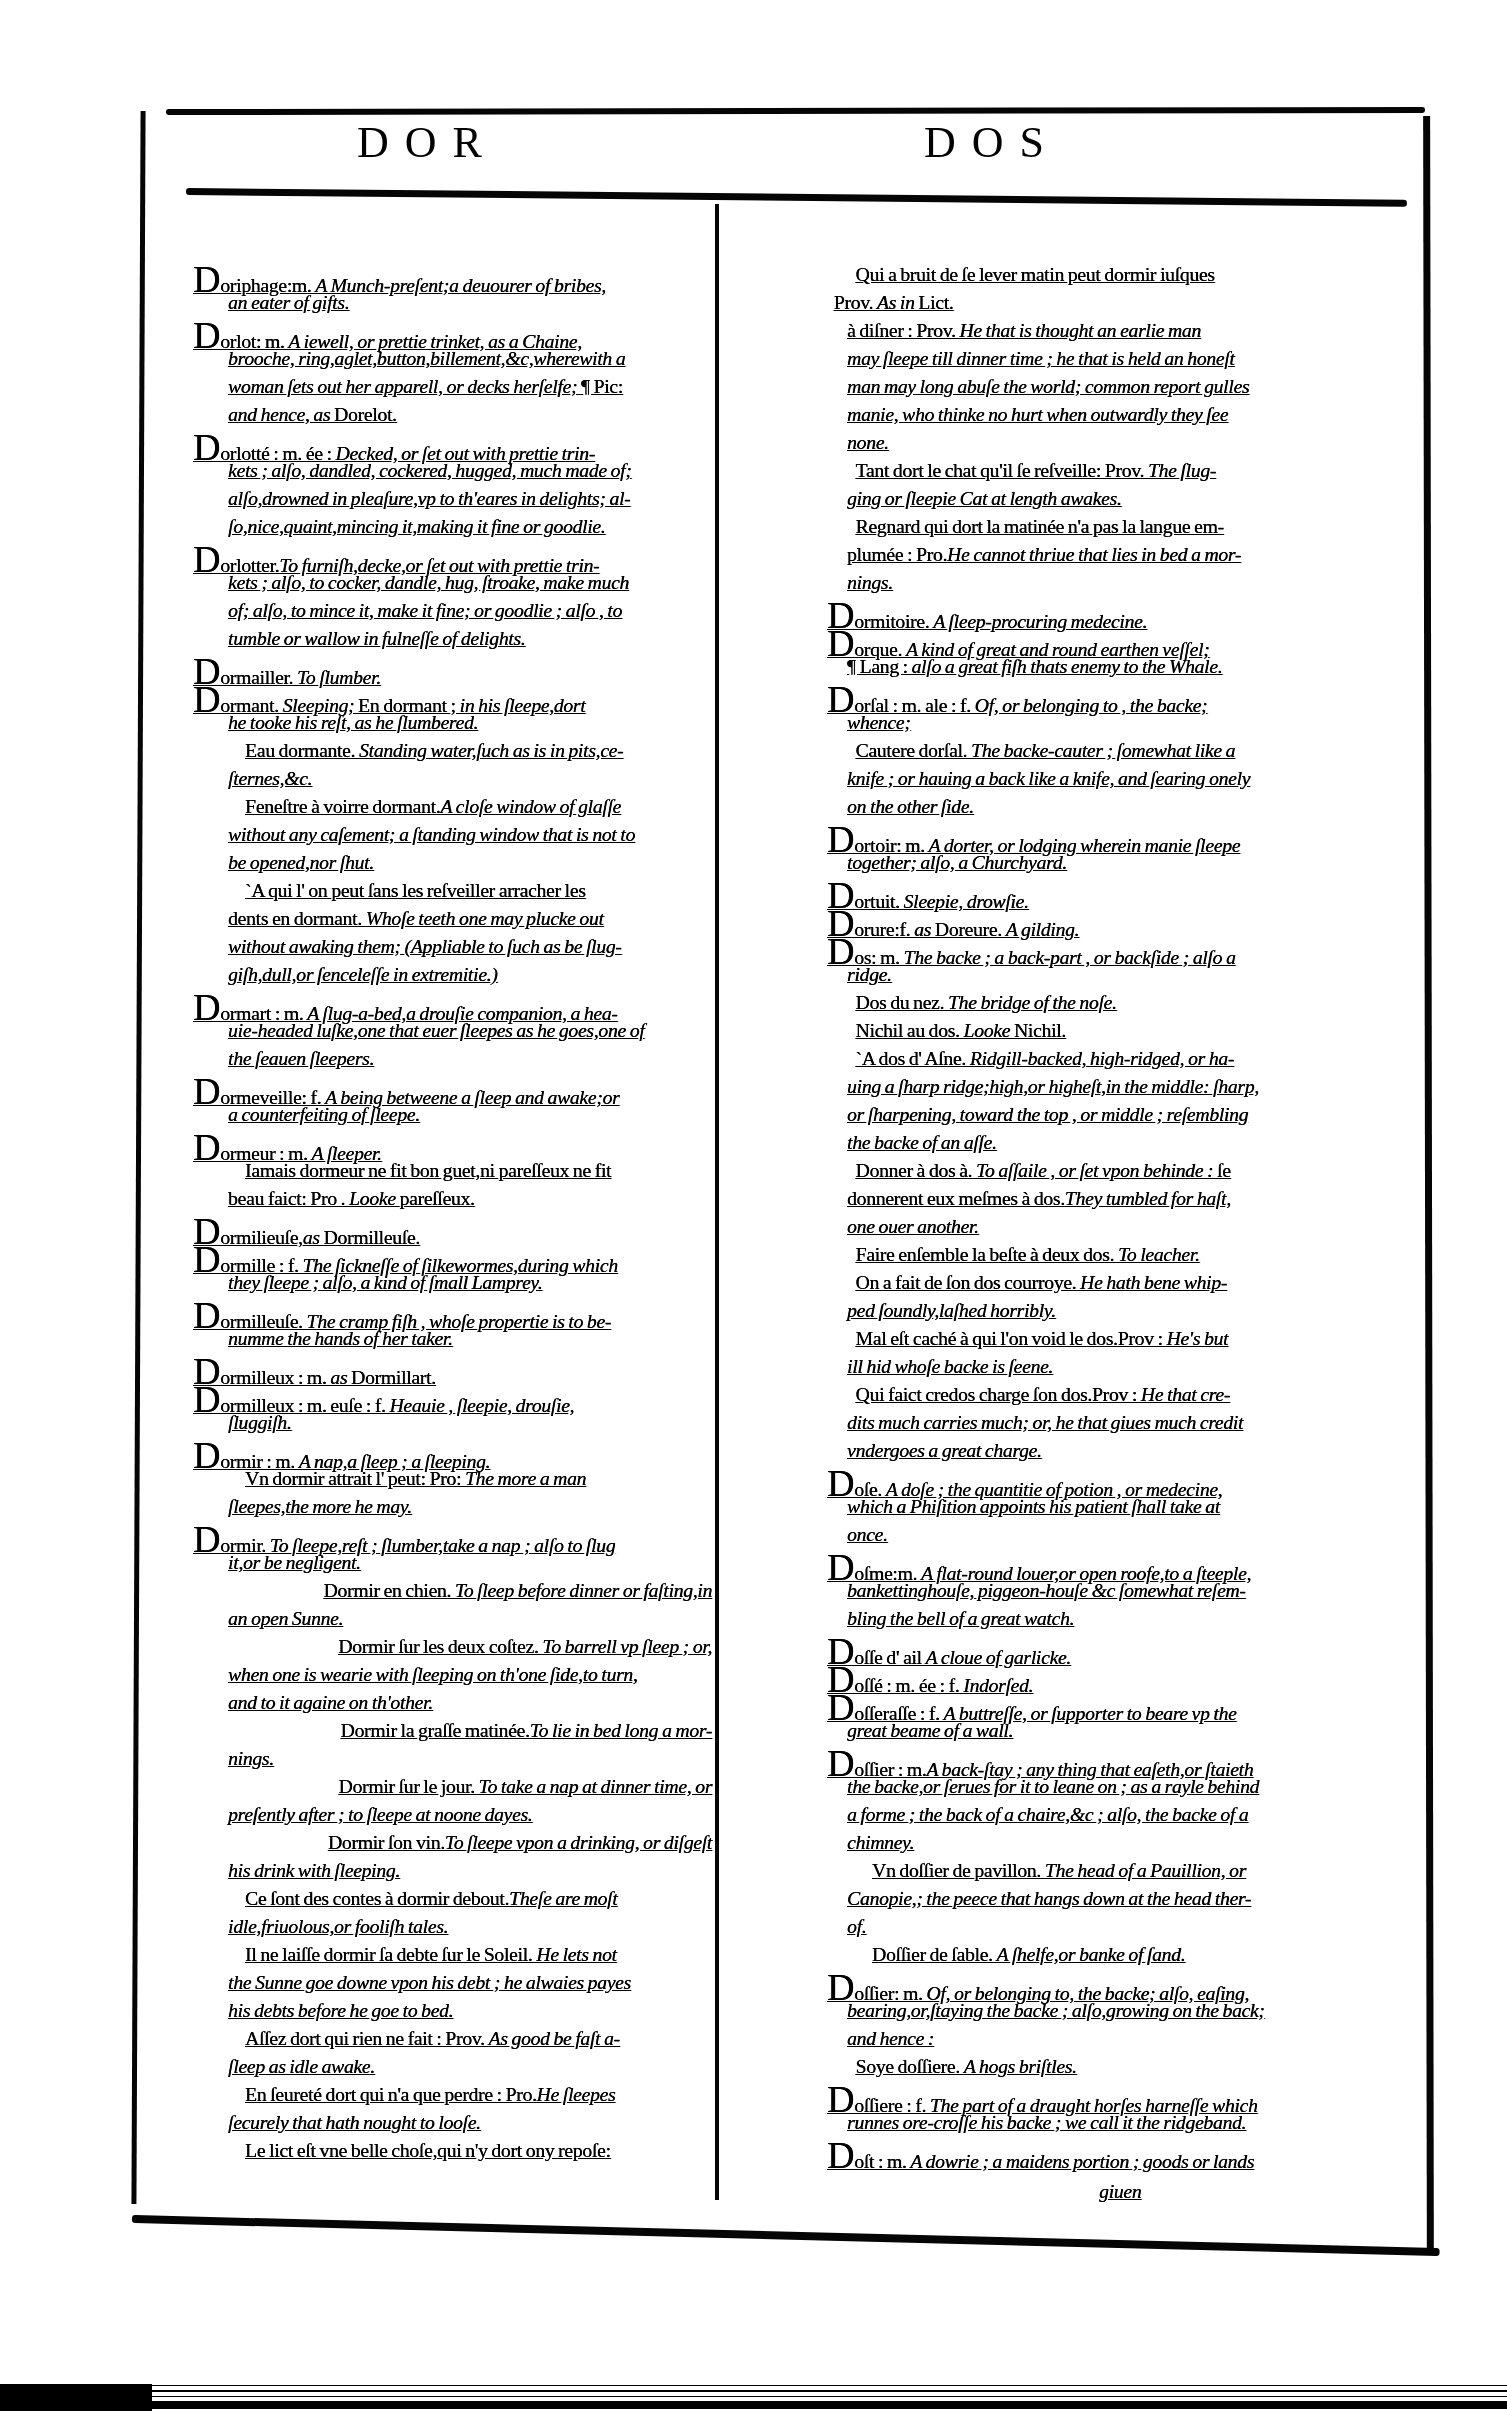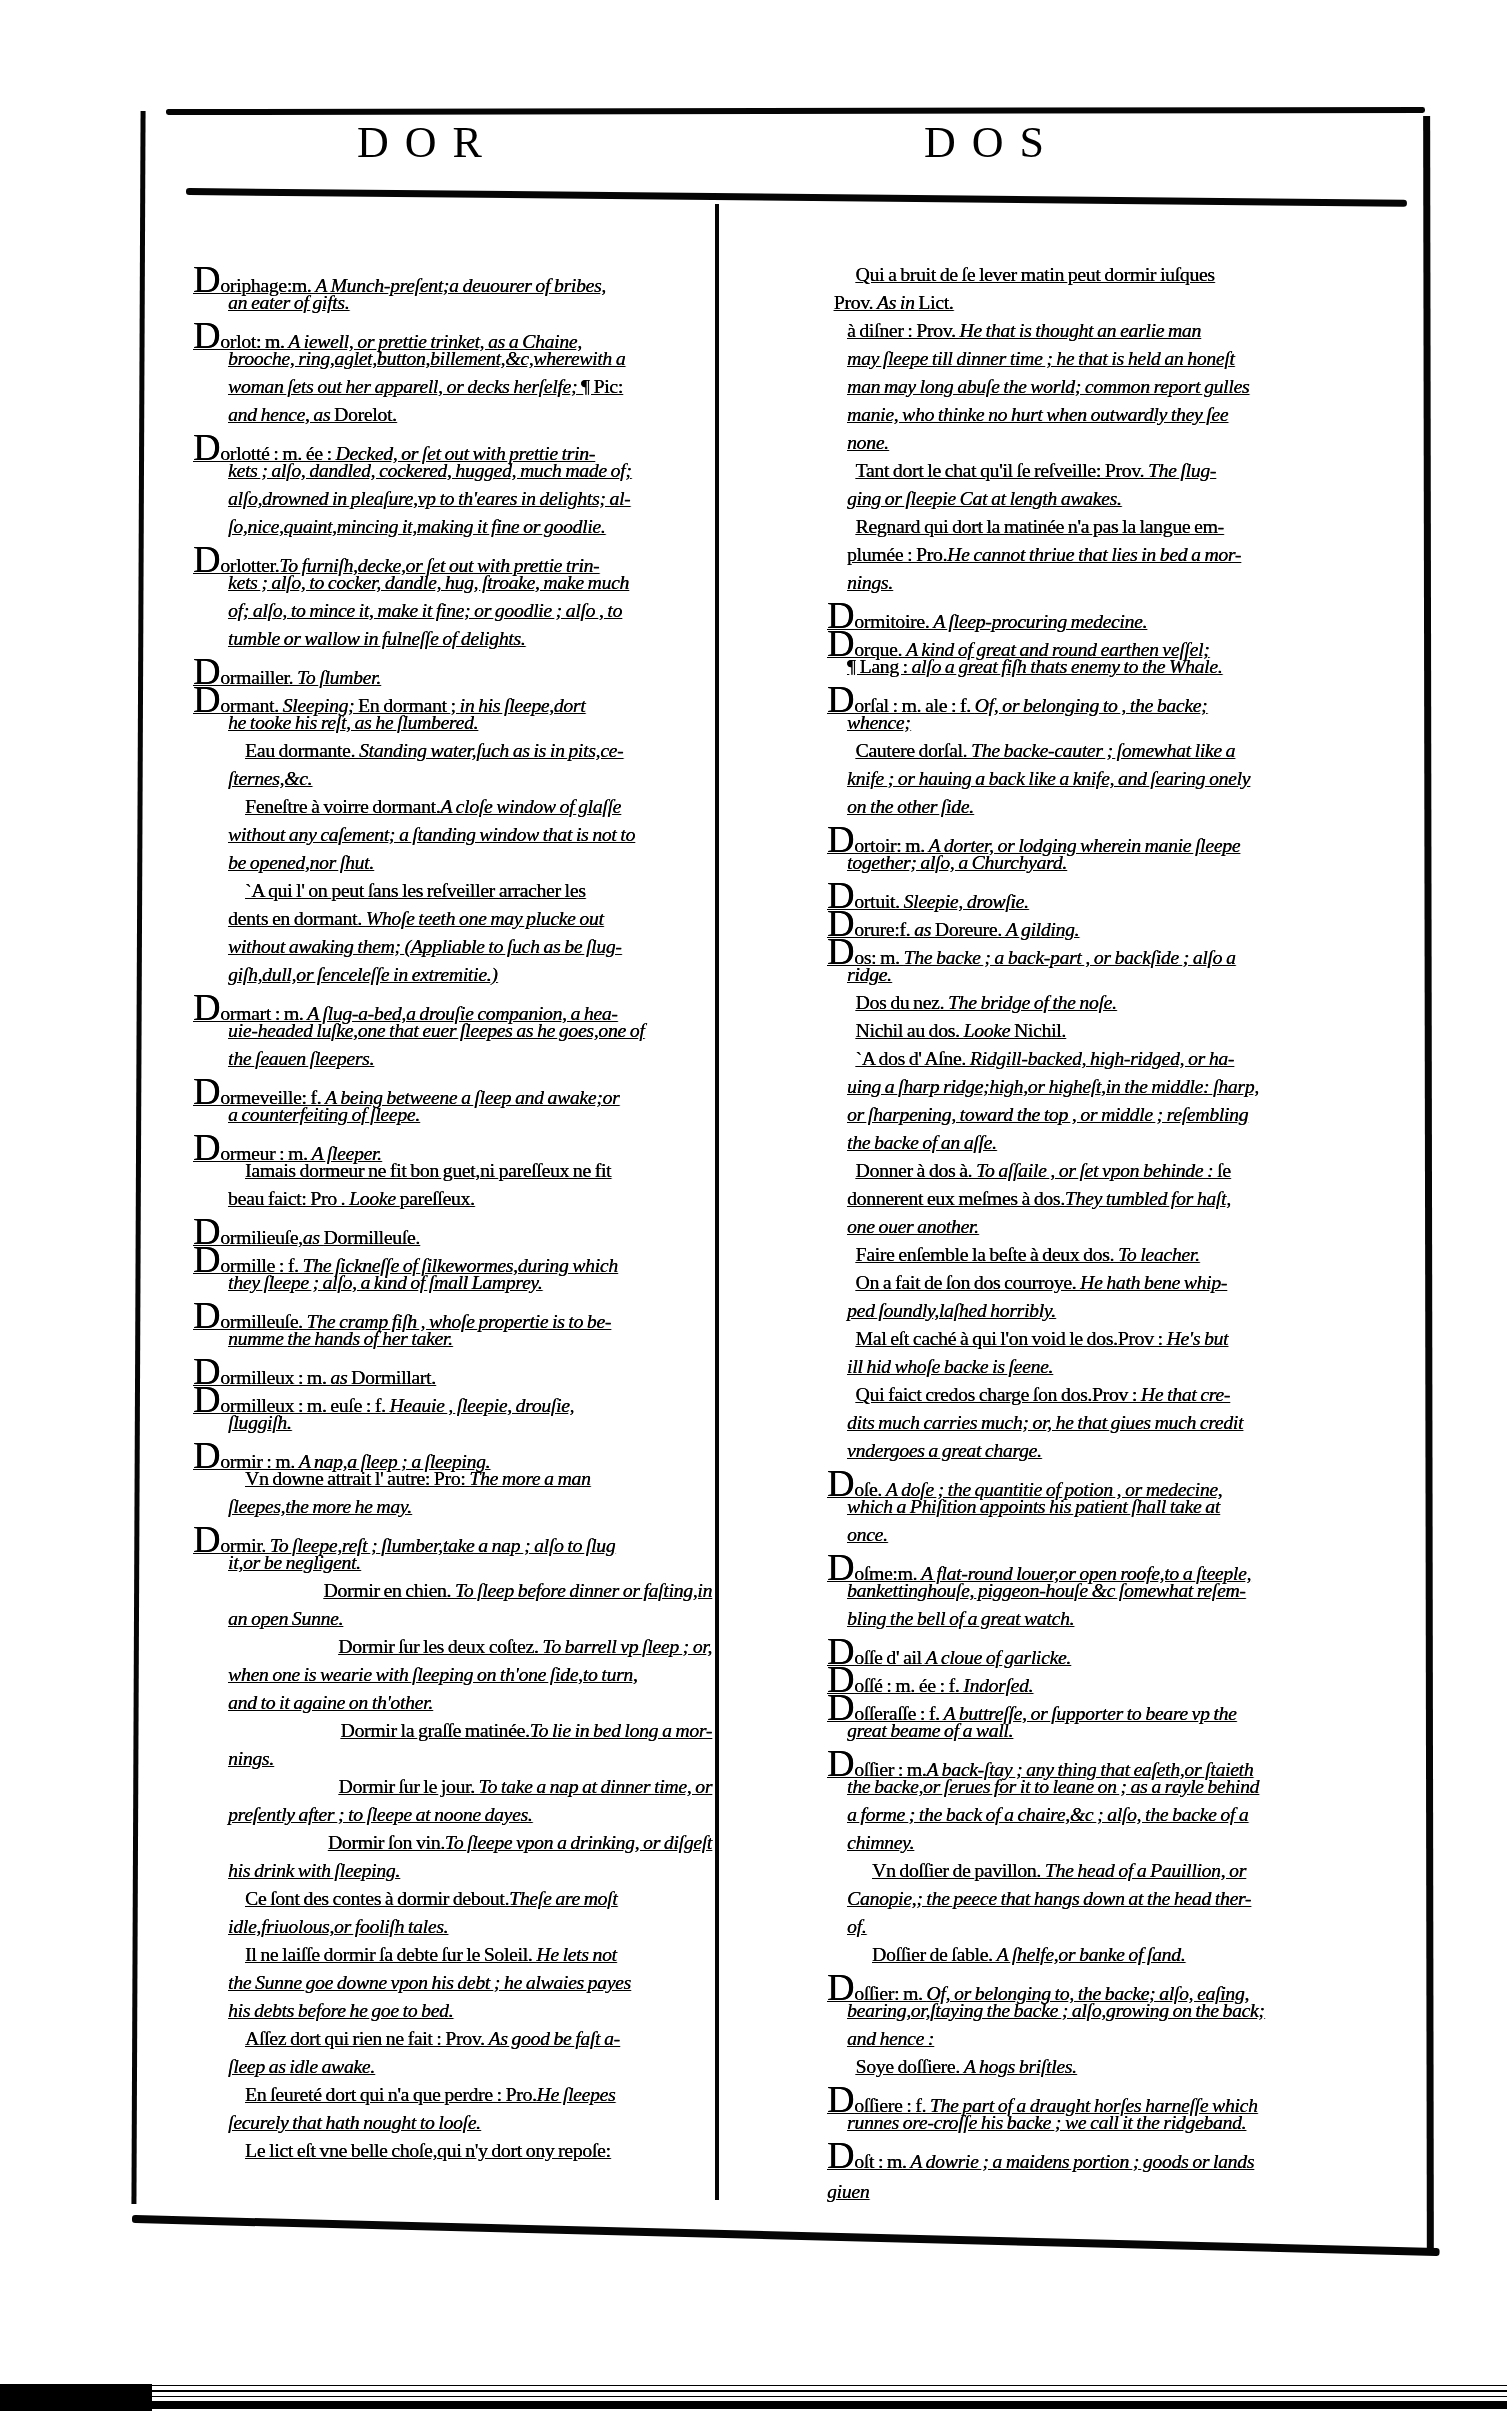--- a/index.html
+++ b/index.html
@@ -37,21 +37,21 @@
   .bigcap{font-size:38px;line-height:1;}
   
   #col-left .k-cont{padding-left:35px;}
   #col-left .k-sub{padding-left:52px;}
   #col-left .k-sub2{padding-left:87px;text-align:right;}
   
   #col-right .k-cont{padding-left:20px;}
   #col-right .k-sub{padding-left:28.5px;}
   #col-right .k-sub2{padding-left:45px;}
   .k-flush{padding-left:6.7px;}
-  .k-catch{text-align:left;padding-right:11.7px;margin-top:13.4px;}
+  .k-catch{text-align:center;padding-right:11.7px;margin-top:13.4px;}
   
   #scan-band{
     position:absolute;left:0;top:2383px;width:1508px;height:31px;
     background:linear-gradient(180deg,
       rgba(0,0,0,0) 0 1.7px,
       #000 1.7px 3.3px, rgba(0,0,0,0) 3.3px 7.5px,
       #000 7.5px 9.2px, rgba(0,0,0,0) 9.2px 12.6px,
       #000 12.6px 14.2px, rgba(0,0,0,0) 14.2px 17.6px,
       #000 17.6px 26px, rgba(0,0,0,0) 26px 31px);
   }
@@ -108,21 +108,21 @@
       <div class="line k-cont"><span class="seg-r">beau faict: Pro . </span><span class="seg-i">Looke </span><span class="seg-r">pareſſeux.</span></div>
       <div class="line k-main"><span class="bigcap">D</span><span class="seg-r">ormilieuſe,</span><span class="seg-i">as </span><span class="seg-r">Dormilleuſe.</span></div>
       <div class="line k-main"><span class="bigcap">D</span><span class="seg-r">ormille : f. </span><span class="seg-i">The ſickneſſe of ſilkewormes,during which</span></div>
       <div class="line k-cont"><span class="seg-i">they ſleepe ; alſo, a kind of ſmall Lamprey.</span></div>
       <div class="line k-main"><span class="bigcap">D</span><span class="seg-r">ormilleuſe. </span><span class="seg-i">The cramp fiſh , whoſe propertie is to be-</span></div>
       <div class="line k-cont"><span class="seg-i">numme the hands of her taker.</span></div>
       <div class="line k-main"><span class="bigcap">D</span><span class="seg-r">ormilleux : m. </span><span class="seg-i">as </span><span class="seg-r">Dormillart.</span></div>
       <div class="line k-main"><span class="bigcap">D</span><span class="seg-r">ormilleux : m. euſe : f. </span><span class="seg-i">Heauie , ſleepie, drouſie,</span></div>
       <div class="line k-cont"><span class="seg-i">ſluggiſh.</span></div>
       <div class="line k-main"><span class="bigcap">D</span><span class="seg-r">ormir : m. </span><span class="seg-i">A nap,a ſleep ; a ſleeping.</span></div>
-      <div class="line k-sub"><span class="seg-r">Vn downe attrait l' autre: Pro: </span><span class="seg-i">The more a man</span></div>
+      <div class="line k-sub"><span class="seg-r">Vn dormir attrait l' peut: Pro: </span><span class="seg-i">The more a man</span></div>
       <div class="line k-cont"><span class="seg-i">ſleepes,the more he may.</span></div>
       <div class="line k-main"><span class="bigcap">D</span><span class="seg-r">ormir. </span><span class="seg-i">To ſleepe,reſt ; ſlumber,take a nap ; alſo to ſlug</span></div>
       <div class="line k-cont"><span class="seg-i">it,or be negligent.</span></div>
       <div class="line k-sub2"><span class="seg-r">Dormir en chien. </span><span class="seg-i">To ſleep before dinner or faſting,in</span></div>
       <div class="line k-cont"><span class="seg-i">an open Sunne.</span></div>
       <div class="line k-sub2"><span class="seg-r">Dormir ſur les deux coſtez. </span><span class="seg-i">To barrell vp ſleep ; or,</span></div>
       <div class="line k-cont"><span class="seg-i">when one is wearie with ſleeping on th'one ſide,to turn,</span></div>
       <div class="line k-cont"><span class="seg-i">and to it againe on th'other.</span></div>
       <div class="line k-sub2"><span class="seg-r">Dormir la graſſe matinée.</span><span class="seg-i">To lie in bed long a mor-</span></div>
       <div class="line k-cont"><span class="seg-i">nings.</span></div>

